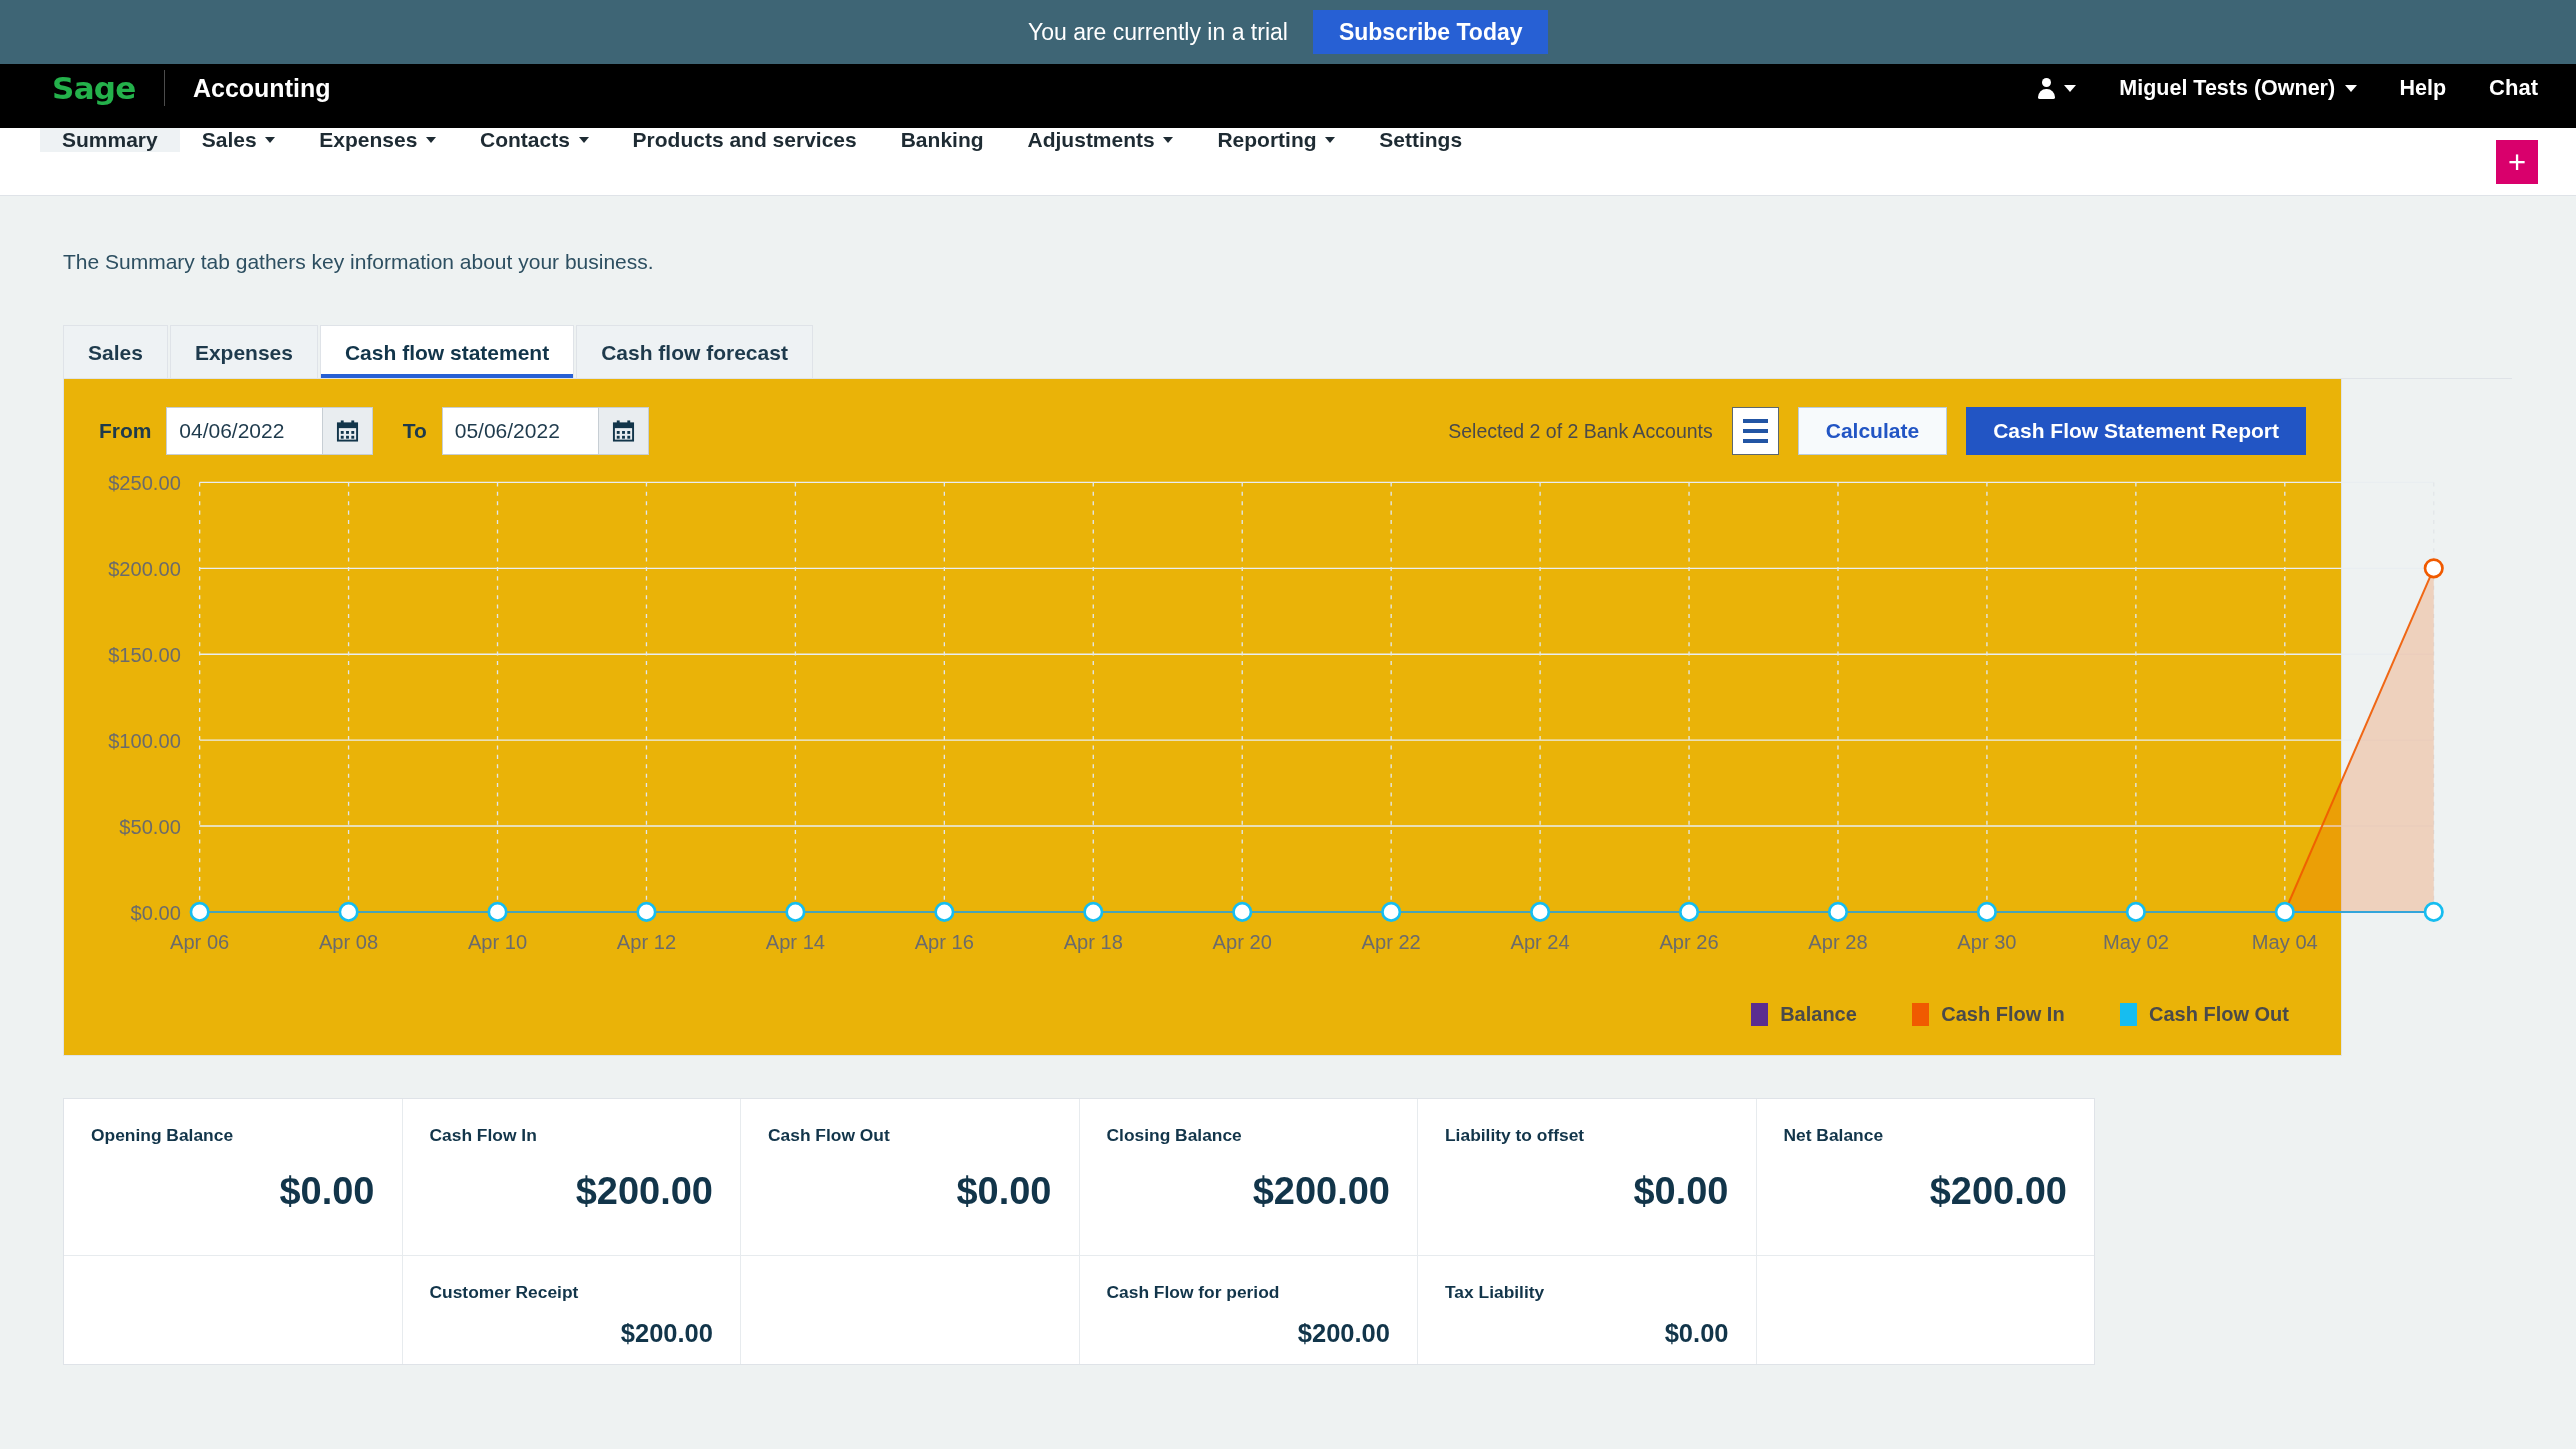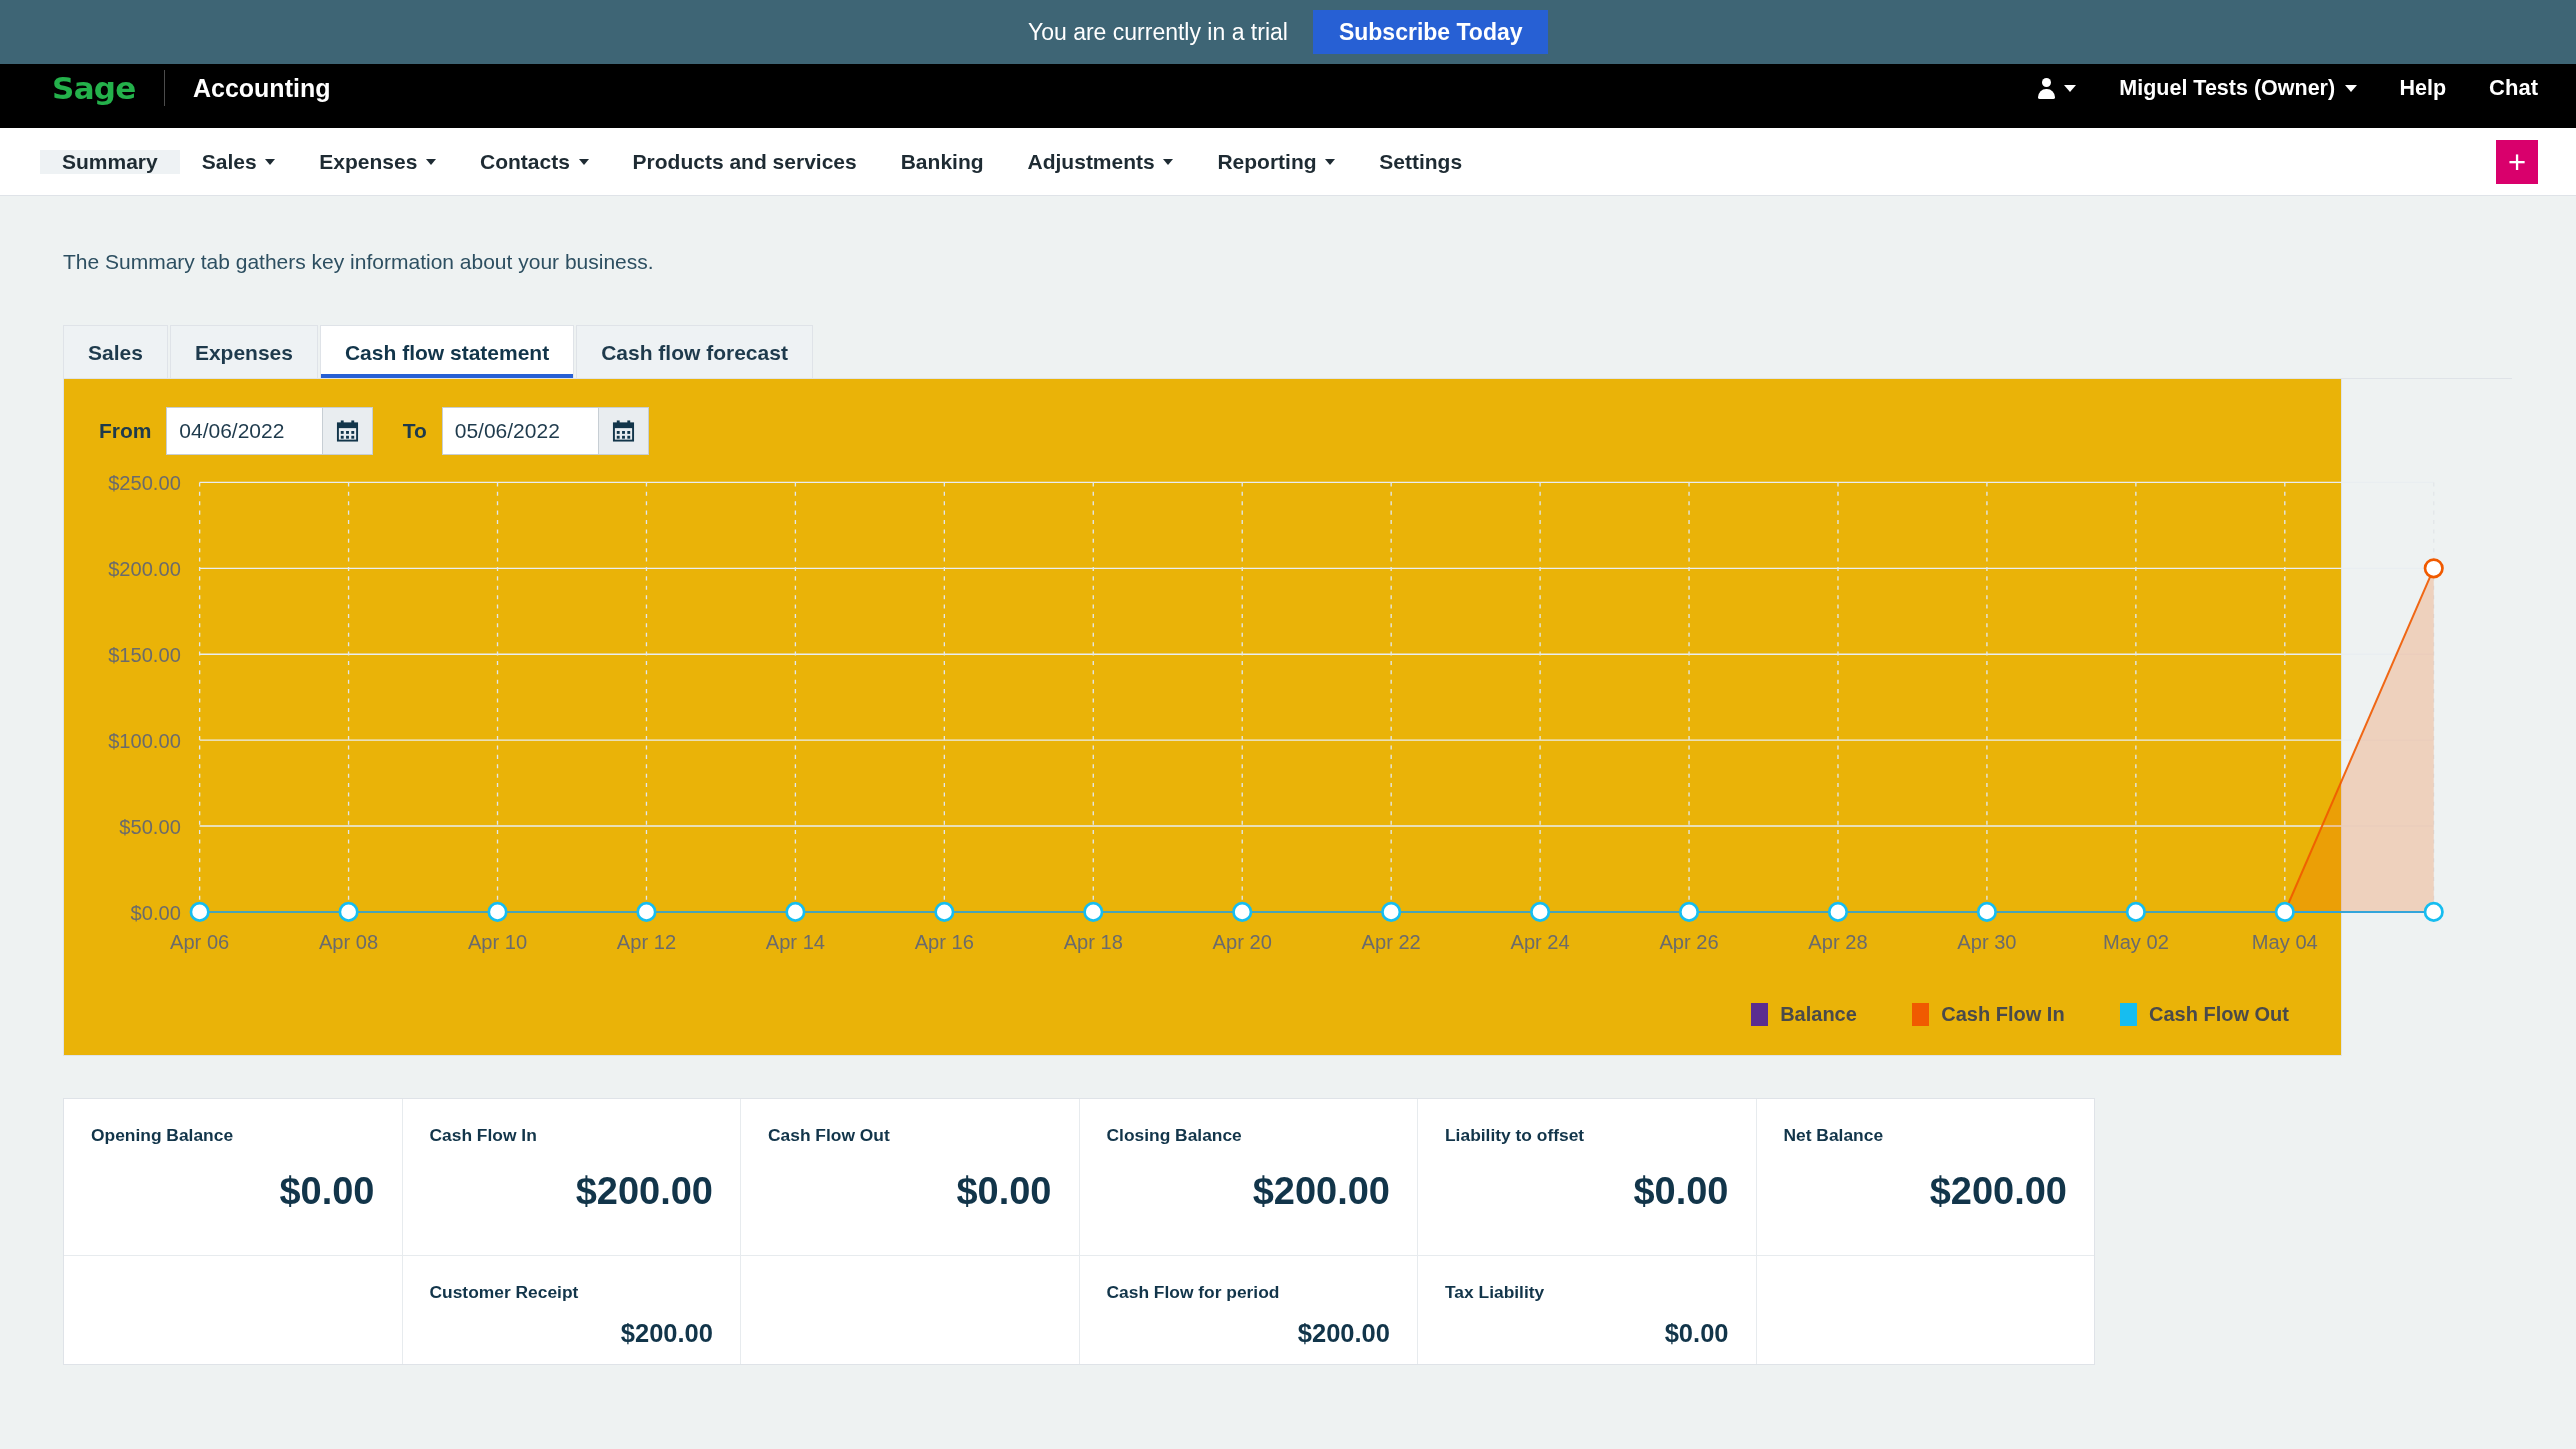--- a/index.html
+++ b/index.html
@@ -93,21 +93,21 @@
     display: inline-block;
   }
   .chat-item { font-size: 22px; padding-right: 0; }
 
   
   .nav-bar {
     height: 68px;
     background: #ffffff;
     border-bottom: 0.7px solid #dfe3e8;
     display: flex;
-    align-items: center;
+    align-items: flex-start;
     position: relative;
   }
   .nav-item {
     display: flex;
     align-items: center;
     gap: 8.7px;
     padding: 0 22px;
     font-size: 21px;
     color: #1e2b33;
     font-weight: bold;
@@ -410,20 +410,30 @@
             <rect x="5" y="12" width="3" height="3" fill="#12354a"></rect>
             <rect x="10.5" y="12" width="3" height="3" fill="#12354a"></rect>
             <rect x="16" y="12" width="3" height="3" fill="#12354a"></rect>
             <rect x="5" y="17" width="3" height="3" fill="#12354a"></rect>
             <rect x="10.5" y="17" width="3" height="3" fill="#12354a"></rect>
             <rect x="16" y="17" width="3" height="3" fill="#12354a"></rect>
           </svg>
         </div>
       </div>
 
+      <div class="ctl-right">
+        <span class="selected-text">Selected 2 of 2 Bank Accounts</span>
+        <div class="ham-btn">
+          <span class="ham-line"></span>
+          <span class="ham-line"></span>
+          <span class="ham-line"></span>
+        </div>
+        <button class="calc-btn">Calculate</button>
+        <button class="report-btn">Cash Flow Statement Report</button>
+      </div>
     </div>
 
     <div class="chart-area">
       <svg class="chart-svg" id="chart" viewBox="0 0 3540 760" preserveAspectRatio="none">
           <line x1="150" y1="660" x2="3480" y2="660" stroke="#e9eef1" stroke-width="2"></line>
           <text x="122" y="672" text-anchor="end" font-size="30" fill="#6b6b6b" font-family="&quot;Liberation Sans&quot;, sans-serif">$0.00</text>
           <line x1="150" y1="532" x2="3480" y2="532" stroke="#e9eef1" stroke-width="2"></line>
           <text x="122" y="544" text-anchor="end" font-size="30" fill="#6b6b6b" font-family="&quot;Liberation Sans&quot;, sans-serif">$50.00</text>
           <line x1="150" y1="404" x2="3480" y2="404" stroke="#e9eef1" stroke-width="2"></line>
           <text x="122" y="416" text-anchor="end" font-size="30" fill="#6b6b6b" font-family="&quot;Liberation Sans&quot;, sans-serif">$100.00</text>

